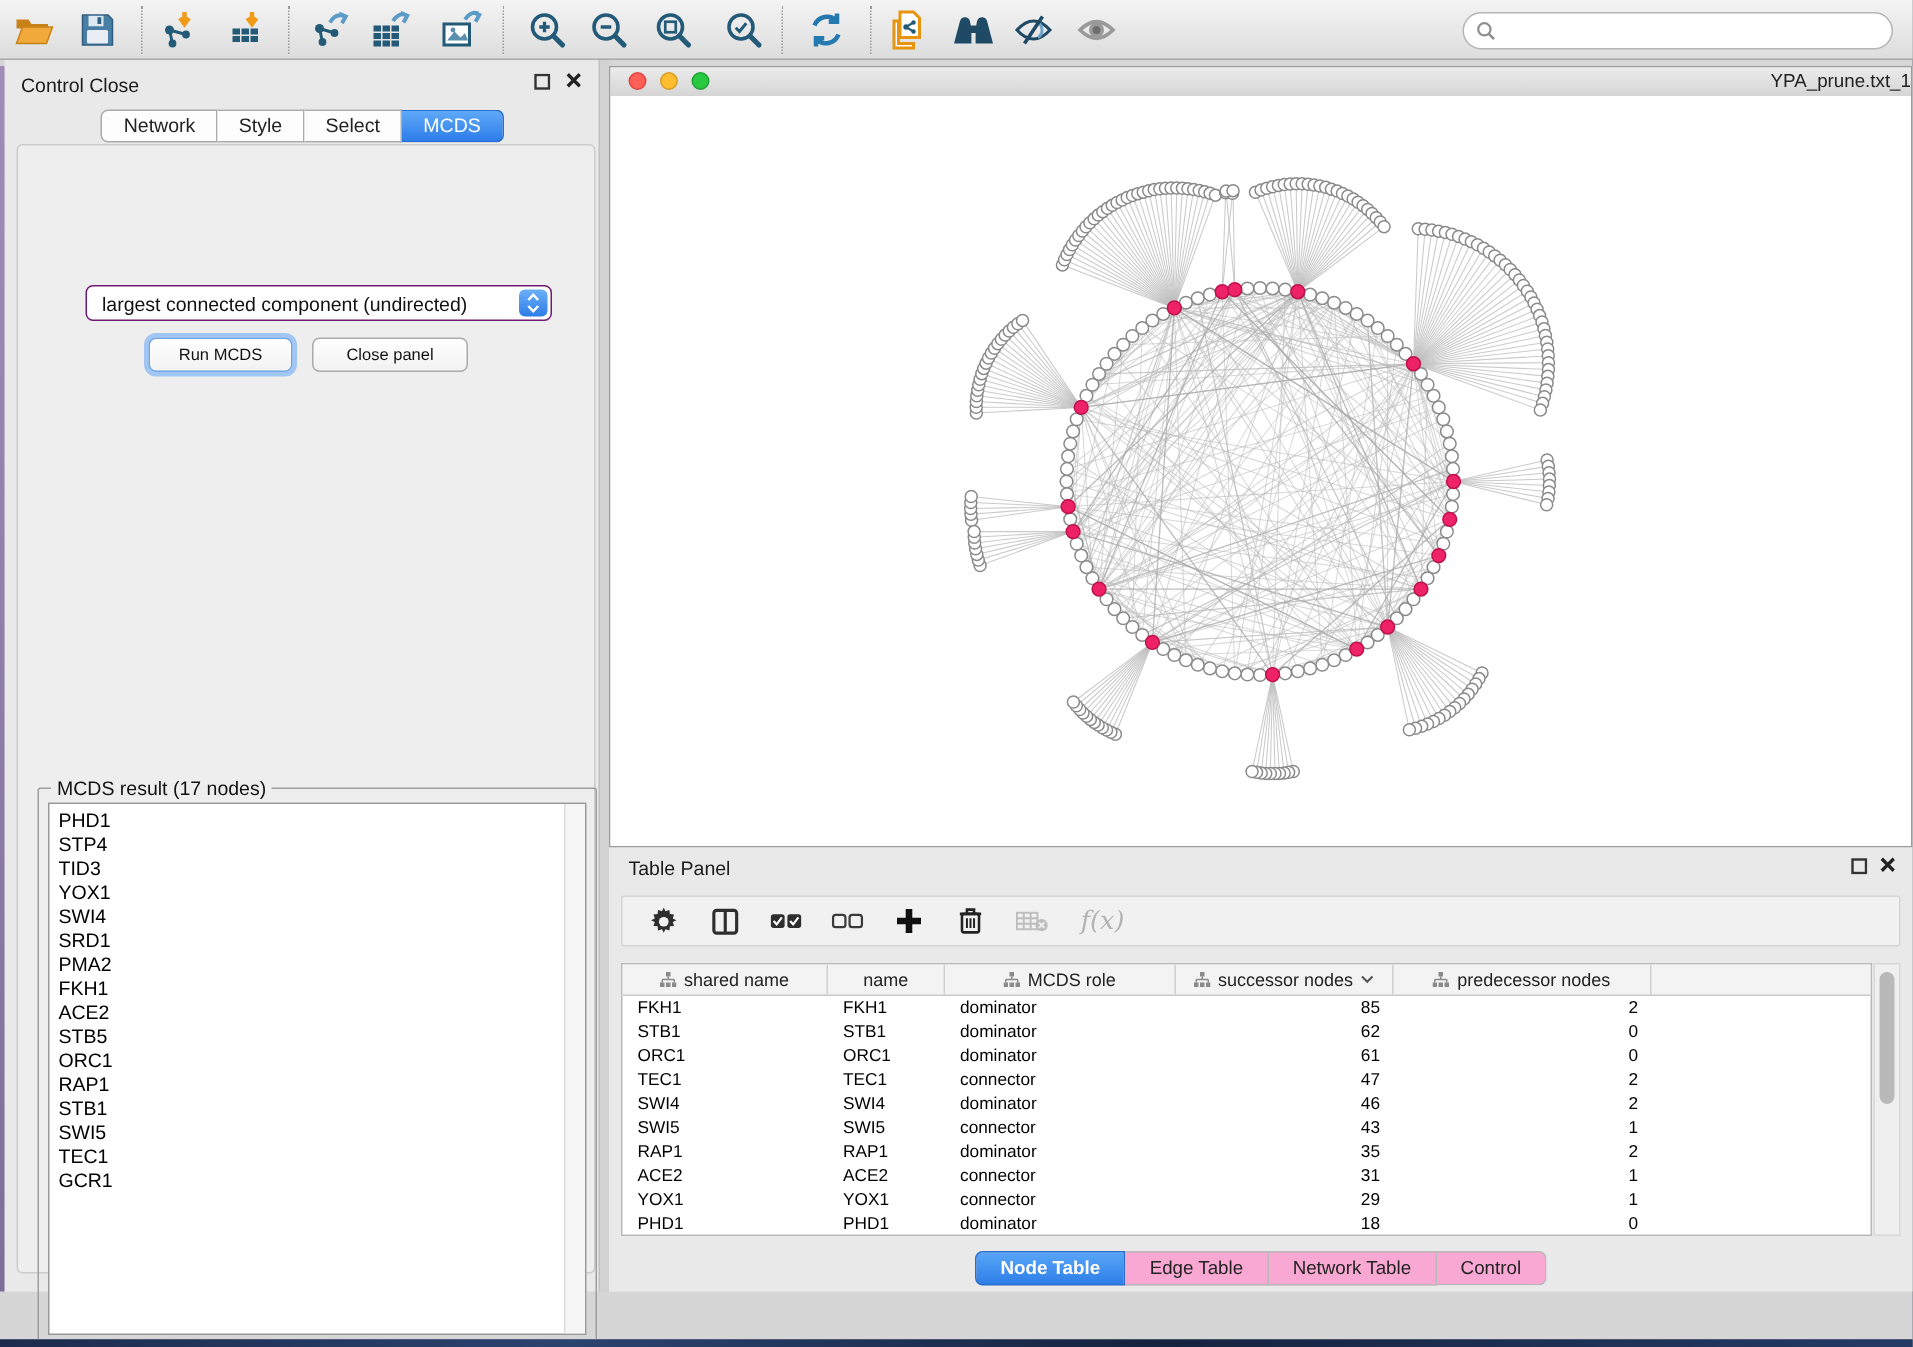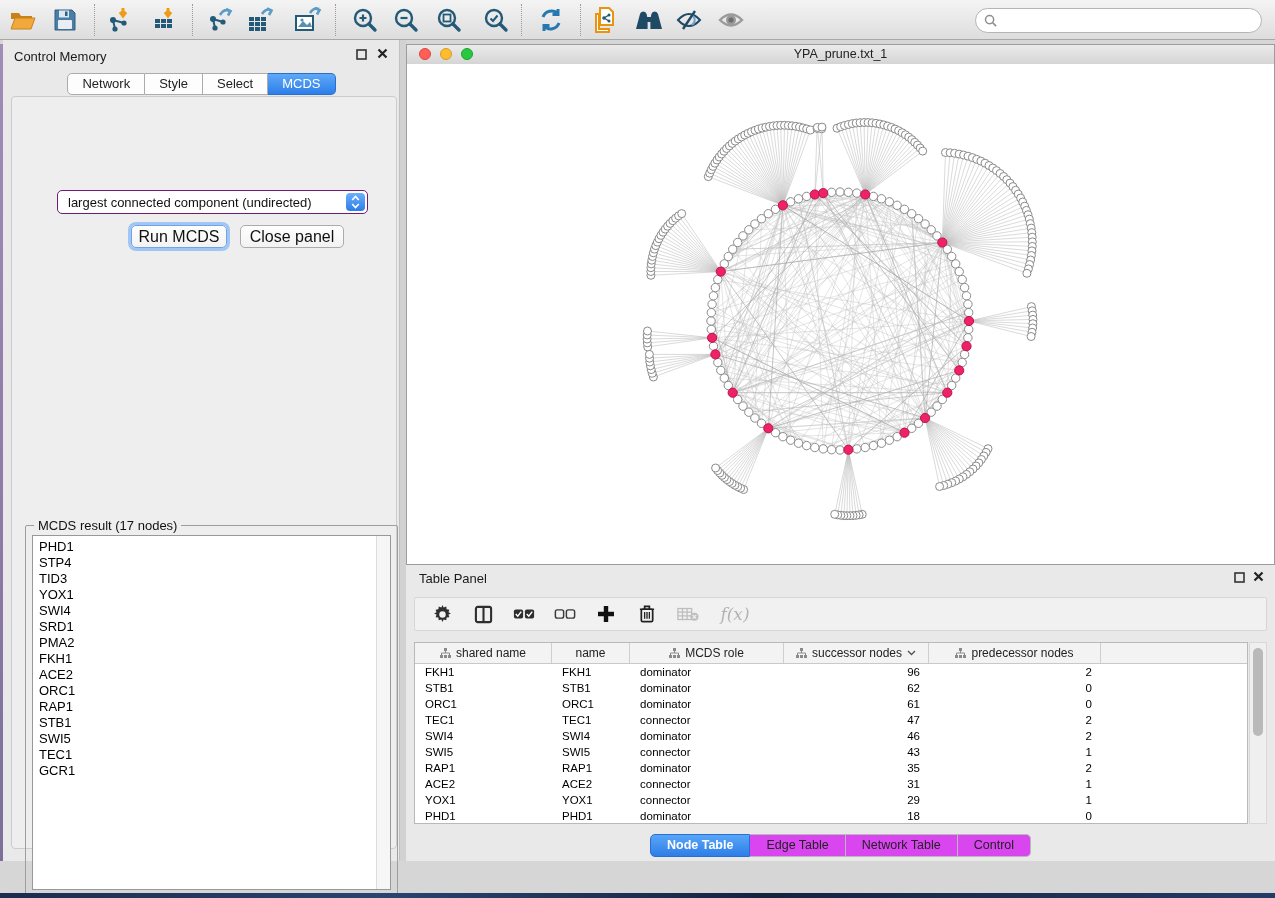--- a/index.html
+++ b/index.html
@@ -33,41 +33,41 @@
   .cp-tab:last-child{border-radius:0 5px 5px 0;}
   .cp-tab.active{background:linear-gradient(#5fa9f8,#2d7de9);color:#fff;border-color:#2a6fd0;}
   .opt-label{position:absolute;left:0;top:72px;width:397px;text-align:center;font-size:13px;color:#111;}
   .dropdown{position:absolute;left:45px;top:93px;width:311px;height:24px;background:#fff;border:1px solid #701a75;
      border-radius:5px;box-sizing:border-box;display:flex;align-items:center;font-size:13px;color:#111;}
   .dropdown .dd-text{flex:1;padding-left:10px;white-space:nowrap;overflow:hidden;}
   .dd-stepper{width:19px;height:18px;margin-right:2px;border-radius:4px;background:linear-gradient(#6cb0f9,#2d7de9);
      display:flex;flex-direction:column;align-items:center;justify-content:center;color:#fff;}
   .dd-stepper svg{display:block;}
   .btn{position:absolute;height:23px;background:linear-gradient(#ffffff,#f2f2f2);border:1px solid #ababab;border-radius:5px;
-     font-size:16px;color:#111;display:flex;align-items:center;justify-content:center;box-sizing:border-box;cursor:default;margin-left:32px;}
+     font-size:11px;color:#111;display:flex;align-items:center;justify-content:center;box-sizing:border-box;cursor:default;}
   .btn.focus-ring{box-shadow:0 0 0 3px rgba(86,157,247,.5);border-color:#6ea4e8;}
   .result-group{position:absolute;left:13px;top:428px;width:371px;height:370px;border:1px solid #9e9e9e;border-radius:2px;}
   .result-legend{position:absolute;left:8px;top:-8px;background:#eeeeee;padding:0 4px;font-size:13px;color:#111;}
   .result-list{position:absolute;left:6px;top:9px;right:6px;bottom:6px;background:#fff;border:1px solid #989898;overflow:hidden;}
   .result-list ul{margin:0;padding:3px 0 0 6px;list-style:none;font-size:13px;line-height:16px;color:#000;}
   .list-scroll{position:absolute;right:0;top:0;bottom:0;width:13px;background:#f6f6f6;border-left:1px solid #dcdcdc;}
 
   
   .v-splitter{position:absolute;left:400px;top:40px;width:6px;height:821px;background:#d2d2d2;}
 
   
   .net-window{position:absolute;left:406px;top:44px;width:869px;height:521px;background:#fff;
      border:1px solid #9c9c9c;box-sizing:border-box;}
   .net-titlebar{position:absolute;left:0;top:0;right:0;height:19px;background:linear-gradient(#ebebeb,#d5d5d5);
      border-bottom:1px solid #b3b3b3;}
   .traffic{position:absolute;top:3px;width:12px;height:12px;border-radius:50%;box-sizing:border-box;}
   .t-red{left:12px;background:#ff5f57;border:1px solid #e0443e;}
   .t-yellow{left:33px;background:#febc2e;border:1px solid #d89c21;}
   .t-green{left:54px;background:#28c840;border:1px solid #1da32f;}
-  .net-title{position:absolute;left:0;right:0;top:2px;text-align:center;font-size:12.5px;color:#222;}
+  .net-title{position:absolute;left:0;right:0;top:2px;text-align:right;font-size:12.5px;color:#222;}
   .net-canvas{position:absolute;left:0;top:19px;width:867px;height:500px;background:#fff;}
 
   
   .table-panel{position:absolute;left:406px;top:565px;width:869px;height:296px;background:#e9e9e9;}
   .tp-title{position:absolute;left:13px;top:6px;font-size:13px;color:#1a1a1a;}
   .tp-float{position:absolute;right:30px;top:7px;}
   .tp-close{position:absolute;right:11px;top:6px;}
   .tp-toolbar{position:absolute;left:8px;top:32px;right:8px;height:34px;background:#f1f1f1;
      border:1px solid #d6d6d6;border-radius:2px;display:flex;align-items:center;gap:17px;padding-left:15px;box-sizing:border-box;}
   .tp-tool{display:flex;align-items:center;justify-content:center;width:24px;height:24px;cursor:default;}
@@ -76,21 +76,21 @@
   .gt-header{display:flex;height:20px;background:#f3f3f3;border-bottom:1px solid #c9c9c9;}
   .gt-hcell{display:flex;align-items:center;justify-content:center;gap:5px;font-size:12px;color:#222;
      border-right:1px solid #cfcfcf;box-sizing:border-box;height:20px;}
   .gt-row{display:flex;height:16px;align-items:center;}
   .gt-cell{font-size:11.5px;color:#000;box-sizing:border-box;white-space:nowrap;overflow:hidden;}
   .gt-cell.left{padding-left:10px;text-align:left;}
   .gt-cell.right{padding-right:9px;text-align:right;}
   .tp-scroll{position:absolute;right:8px;top:77px;width:18px;height:182px;background:#efefef;border:1px solid #d8d8d8;box-sizing:border-box;}
   .tp-thumb{position:absolute;left:3px;top:5px;width:10px;height:88px;background:#b9b9b9;border-radius:5px;}
   .tp-tabs{position:absolute;left:0;right:0;top:269px;display:flex;justify-content:center;}
-  .tp-tab{height:21px;line-height:21px;padding:0 16px;font-size:12.5px;background:#d946ef;color:#222;
+  .tp-tab{height:21px;line-height:21px;padding:0 16px;font-size:12.5px;background:#f9a8d4;color:#222;
      border:1px solid #b9b9b9;border-left:none;cursor:default;}
   .tp-tab:first-child{border-left:1px solid #b9b9b9;border-radius:5px 0 0 5px;font-weight:bold;}
   .tp-tab:last-child{border-radius:0 5px 5px 0;}
   .tp-tab.active{background:linear-gradient(#58a6f8,#2e7ee8);color:#fff;border-color:#2a6fd0;}
 
   
   .status-bar{position:absolute;left:0;top:861px;width:1275px;height:32px;background:#ececec;border-top:1px solid #c2c2c2;box-sizing:border-box;}
   .sb-listbtn{position:absolute;left:12px;top:5px;width:28px;height:22px;background:#f7f7f7;border:1px solid #ababab;
      border-radius:3px;display:flex;align-items:center;justify-content:center;}
   .memory-btn{position:absolute;right:12px;top:4px;height:24px;padding:0 10px;background:#f5f5f5;border:1px solid #ababab;
@@ -245,21 +245,21 @@
     <div class="searchbox">
       <svg width="13" height="13" viewBox="0 0 14 14">
         <circle cx="6" cy="6" r="4.4" fill="none" stroke="#8e8e8e" stroke-width="1.6"></circle>
         <path d="M9.4 9.4 L13 13" stroke="#8e8e8e" stroke-width="1.8"></path>
       </svg>
       <input value="" placeholder="" style="">
     </div>
   </div>
 
   <div class="control-panel">
-    <span class="cp-title">Control Memory</span>
+    <span class="cp-title">Control Close</span>
     <span class="cp-float">
       <svg class="winbtn" viewBox="0 0 11 11">
           <rect x="1" y="1" width="9" height="9" fill="none" stroke="#333" stroke-width="1.6"></rect>
         </svg>
     </span>
     <span class="cp-close">
       <svg class="winbtn" viewBox="0 0 11 11">
           <path d="M1.5 1.5 L9.5 9.5 M9.5 1.5 L1.5 9.5" stroke="#222" stroke-width="2.2"></path>
         </svg>
     </span>
@@ -283,20 +283,21 @@
           <ul id="mcds-list">
               <li>PHD1</li>
               <li>STP4</li>
               <li>TID3</li>
               <li>YOX1</li>
               <li>SWI4</li>
               <li>SRD1</li>
               <li>PMA2</li>
               <li>FKH1</li>
               <li>ACE2</li>
+              <li>STB5</li>
               <li>ORC1</li>
               <li>RAP1</li>
               <li>STB1</li>
               <li>SWI5</li>
               <li>TEC1</li>
               <li>GCR1</li>
             </ul>
           <div class="list-scroll"></div>
         </div>
       </div>
@@ -1165,21 +1166,21 @@
               <rect x="4" y="7" width="3" height="3" fill="#8a8a8a"></rect>
             </svg>
             <span>predecessor nodes</span>
           </div>
         </div>
       <div id="gt-body">
           <div class="gt-row">
             <div class="gt-cell left" style="width: 137px;">FKH1</div>
             <div class="gt-cell left" style="width: 78px;">FKH1</div>
             <div class="gt-cell left" style="width: 154px;">dominator</div>
-            <div class="gt-cell right" style="width: 145px;">96</div>
+            <div class="gt-cell right" style="width: 145px;">85</div>
             <div class="gt-cell right" style="width: 172px;">2</div>
           </div>
           <div class="gt-row">
             <div class="gt-cell left" style="width: 137px;">STB1</div>
             <div class="gt-cell left" style="width: 78px;">STB1</div>
             <div class="gt-cell left" style="width: 154px;">dominator</div>
             <div class="gt-cell right" style="width: 145px;">62</div>
             <div class="gt-cell right" style="width: 172px;">0</div>
           </div>
           <div class="gt-row">

